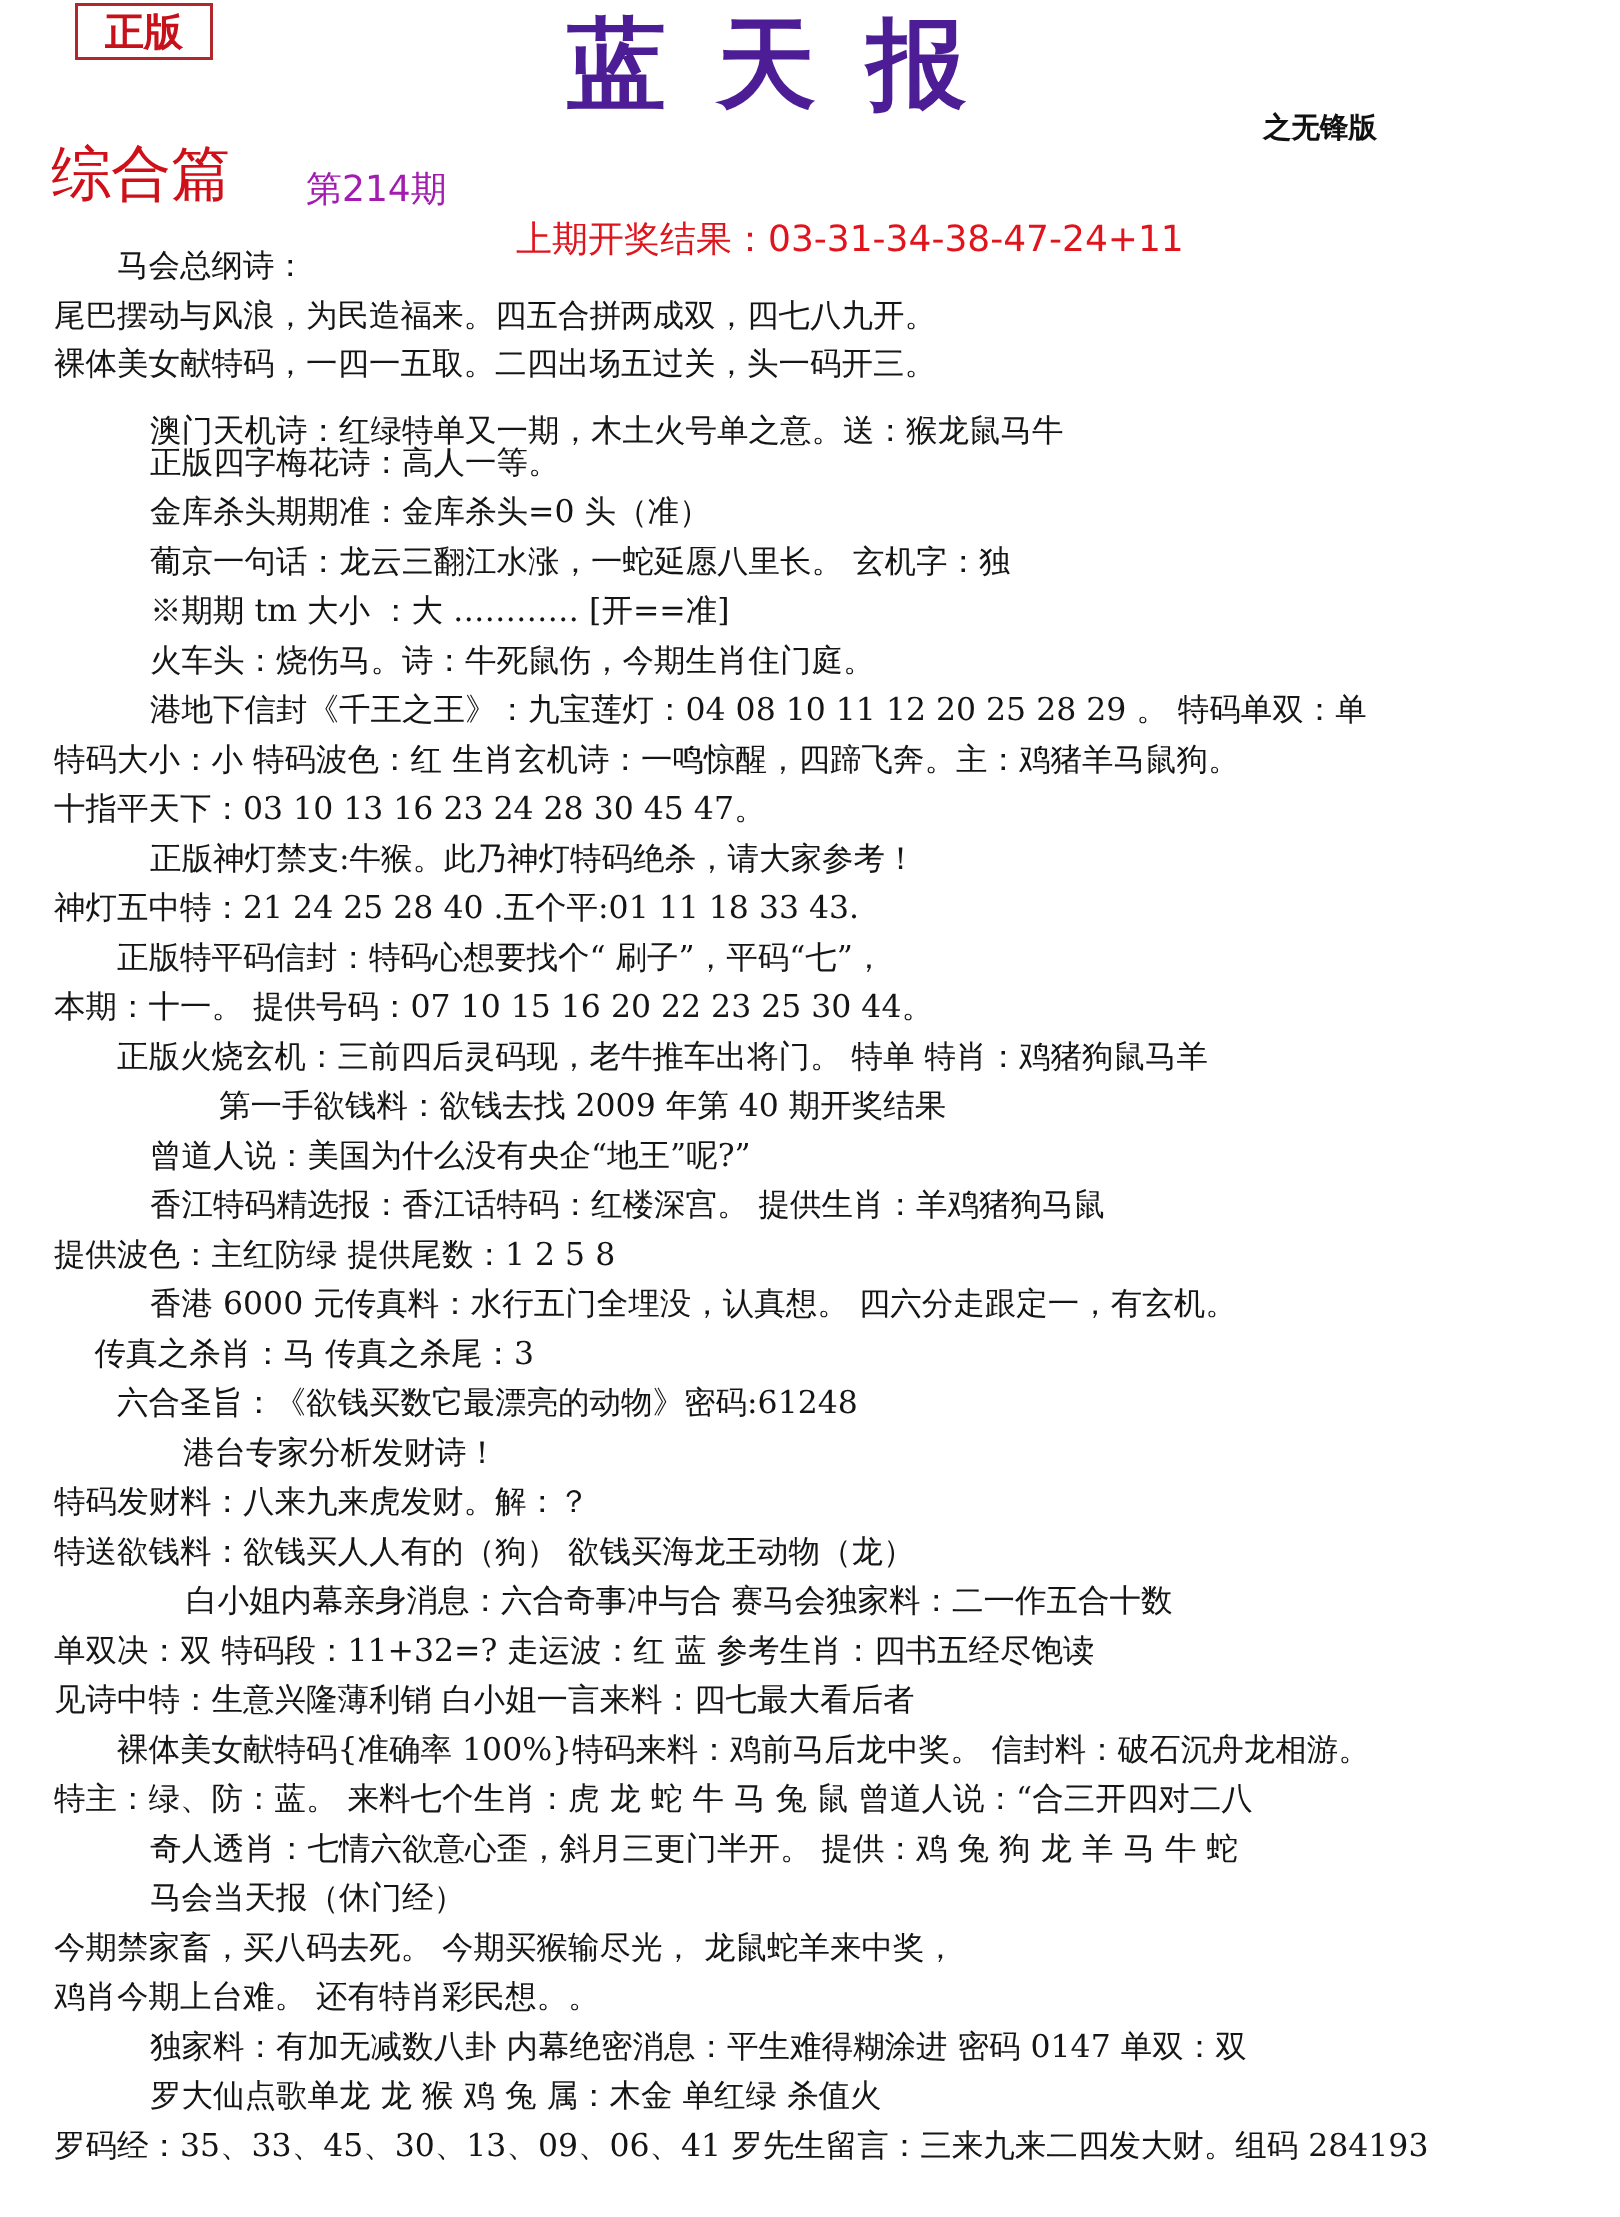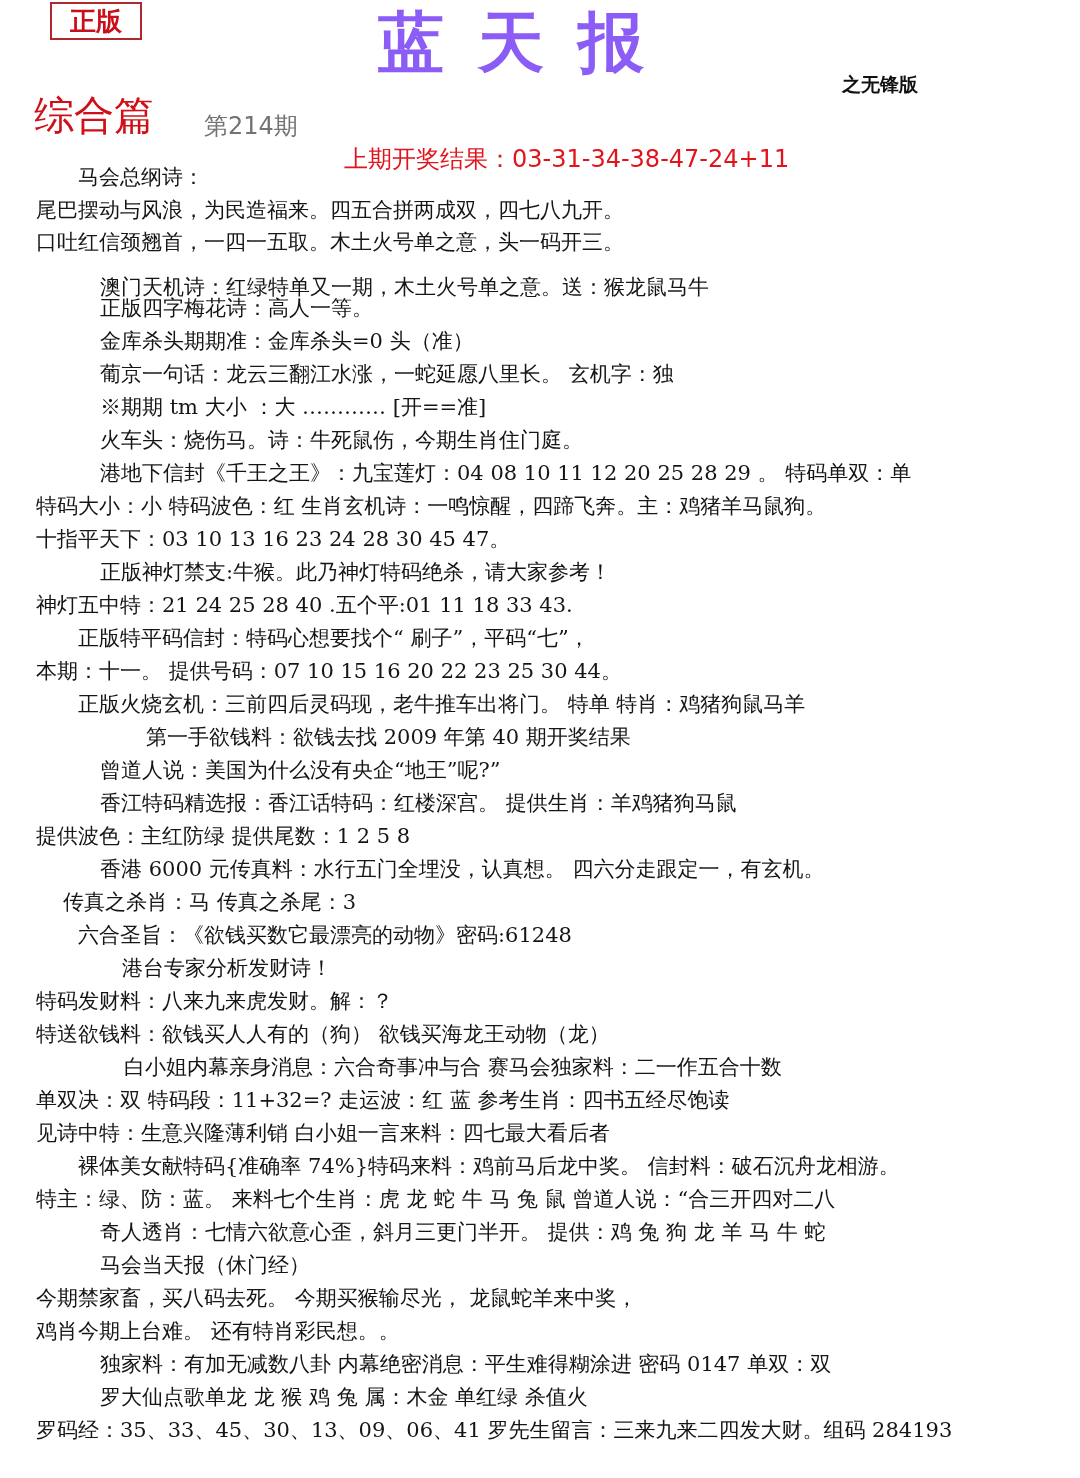--- a/index.html
+++ b/index.html
@@ -10,35 +10,35 @@
   }
   .stamp {
     position: absolute; left: 50px; top: 2px; width: 92px; height: 38px;
     border: 2px solid #b0282c; box-sizing: border-box;
     display: flex; align-items: center; justify-content: center;
     color: #c8101a; font-size: 26px; font-weight: bold;
     font-family: "DejaVu Sans", sans-serif;
   }
   .masthead {
     position: absolute; left: 378px; top: 2px; width: 300px;
-    color: #8b5cf6; font-size: 66px; letter-spacing: 34px; font-weight: bold;
+    color: #4c1d95; font-size: 66px; letter-spacing: 34px; font-weight: bold;
     font-family: "DejaVu Serif", serif; line-height: 80px;
   }
   .edition {
     position: absolute; left: 842px; top: 72px;
     font-size: 19px; font-weight: bold; color: #111;
     font-family: "DejaVu Sans", sans-serif;
   }
   .section-title {
     position: absolute; left: 34px; top: 88px;
     color: #d01018; font-size: 40px; font-family: "DejaVu Serif", serif;
   }
   .issue {
     position: absolute; left: 204px; top: 110px;
-    font-size: 24px; font-family: "DejaVu Sans", sans-serif; color: #737373;
+    font-size: 24px; font-family: "DejaVu Sans", sans-serif; color: #a21caf;
   }
   .last-result {
     position: absolute; left: 344px; top: 143px;
     color: #e0141c; font-size: 24px; font-family: "DejaVu Sans", sans-serif;
   }
   .line {
     position: absolute; white-space: nowrap;
     font-size: 21px; line-height: 28px; color: #151515;
   }
 </style>
@@ -52,21 +52,21 @@
 <div class="edition">之无锋版</div>
 <div class="section-title">综合篇</div>
 <div class="issue">第214期</div>
 <div class="last-result">
   <span>上期开奖结果：</span><span>03-31-34-38-47-24+11</span>
 </div>
 
 <div id="lines">
     <div class="line" style="left: 78px; top: 163px;">马会总纲诗：</div>
     <div class="line" style="left: 36px; top: 196px;">尾巴摆动与风浪，为民造福来。四五合拼两成双，四七八九开。</div>
-    <div class="line" style="left: 36px; top: 228px;">口吐红信颈翘首，一四一五取。木土火号单之意，头一码开三。</div>
+    <div class="line" style="left: 36px; top: 228px;">裸体美女献特码，一四一五取。二四出场五过关，头一码开三。</div>
     <div class="line" style="left: 100px; top: 261px; margin-top: 12px;">澳门天机诗：红绿特单又一期，木土火号单之意。送：猴龙鼠马牛</div>
     <div class="line" style="left: 100px; top: 294px;">正版四字梅花诗：高人一等。</div>
     <div class="line" style="left: 100px; top: 327px;">金库杀头期期准：金库杀头=0 头（准）</div>
     <div class="line" style="left: 100px; top: 360px;">葡京一句话：龙云三翻江水涨，一蛇延愿八里长。 玄机字：独</div>
     <div class="line" style="left: 100px; top: 393px;">※期期 tm 大小 ：大 ………… [开==准]</div>
     <div class="line" style="left: 100px; top: 426px;">火车头：烧伤马。诗：牛死鼠伤，今期生肖住门庭。</div>
     <div class="line" style="left: 100px; top: 459px;">港地下信封《千王之王》：九宝莲灯：04 08 10 11 12 20 25 28 29 。 特码单双：单</div>
     <div class="line" style="left: 36px; top: 492px;">特码大小：小 特码波色：红 生肖玄机诗：一鸣惊醒，四蹄飞奔。主：鸡猪羊马鼠狗。</div>
     <div class="line" style="left: 36px; top: 525px;">十指平天下：03 10 13 16 23 24 28 30 45 47。</div>
     <div class="line" style="left: 100px; top: 558px;">正版神灯禁支:牛猴。此乃神灯特码绝杀，请大家参考！</div>
@@ -80,21 +80,21 @@
     <div class="line" style="left: 36px; top: 822px;">提供波色：主红防绿 提供尾数：1 2 5 8</div>
     <div class="line" style="left: 100px; top: 855px;">香港 6000 元传真料：水行五门全埋没，认真想。 四六分走跟定一，有玄机。</div>
     <div class="line" style="left: 36px; top: 888px; margin-left: 27px;">传真之杀肖：马 传真之杀尾：3</div>
     <div class="line" style="left: 78px; top: 921px;">六合圣旨：《欲钱买数它最漂亮的动物》密码:61248</div>
     <div class="line" style="left: 122px; top: 954px;">港台专家分析发财诗！</div>
     <div class="line" style="left: 36px; top: 987px;">特码发财料：八来九来虎发财。解：？</div>
     <div class="line" style="left: 36px; top: 1020px;">特送欲钱料：欲钱买人人有的（狗） 欲钱买海龙王动物（龙）</div>
     <div class="line" style="left: 124px; top: 1053px;">白小姐内幕亲身消息：六合奇事冲与合 赛马会独家料：二一作五合十数</div>
     <div class="line" style="left: 36px; top: 1086px;">单双决：双 特码段：11+32=? 走运波：红 蓝 参考生肖：四书五经尽饱读</div>
     <div class="line" style="left: 36px; top: 1119px;">见诗中特：生意兴隆薄利销 白小姐一言来料：四七最大看后者</div>
-    <div class="line" style="left: 78px; top: 1152px;">裸体美女献特码{准确率 74%}特码来料：鸡前马后龙中奖。 信封料：破石沉舟龙相游。</div>
+    <div class="line" style="left: 78px; top: 1152px;">裸体美女献特码{准确率 100%}特码来料：鸡前马后龙中奖。 信封料：破石沉舟龙相游。</div>
     <div class="line" style="left: 36px; top: 1185px;">特主：绿、防：蓝。 来料七个生肖：虎 龙 蛇 牛 马 兔 鼠 曾道人说：“合三开四对二八</div>
     <div class="line" style="left: 100px; top: 1218px;">奇人透肖：七情六欲意心歪，斜月三更门半开。 提供：鸡 兔 狗 龙 羊 马 牛 蛇</div>
     <div class="line" style="left: 100px; top: 1251px;">马会当天报（休门经）</div>
     <div class="line" style="left: 36px; top: 1284px;">今期禁家畜，买八码去死。 今期买猴输尽光， 龙鼠蛇羊来中奖，</div>
     <div class="line" style="left: 36px; top: 1317px;">鸡肖今期上台难。 还有特肖彩民想。。</div>
     <div class="line" style="left: 100px; top: 1350px;">独家料：有加无减数八卦 内幕绝密消息：平生难得糊涂进 密码 0147 单双：双</div>
     <div class="line" style="left: 100px; top: 1383px;">罗大仙点歌单龙 龙 猴 鸡 兔 属：木金   单红绿   杀值火</div>
     <div class="line" style="left: 36px; top: 1416px;">罗码经：35、33、45、30、13、09、06、41   罗先生留言：三来九来二四发大财。组码 284193</div>
   </div>
 

